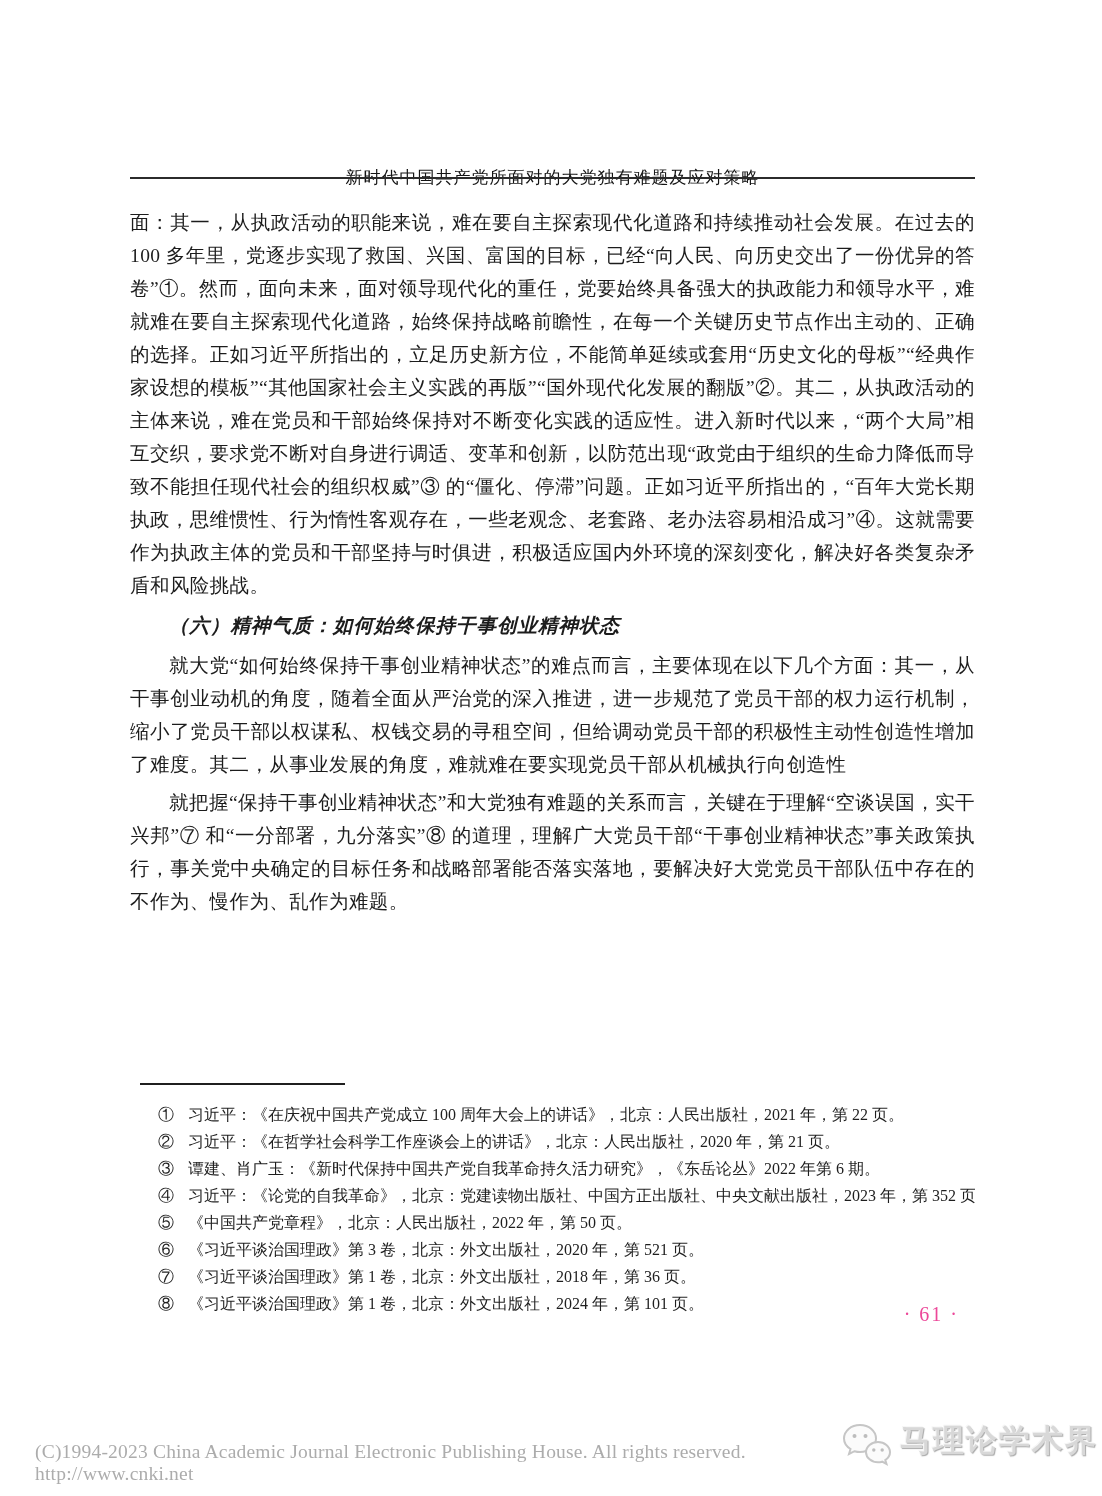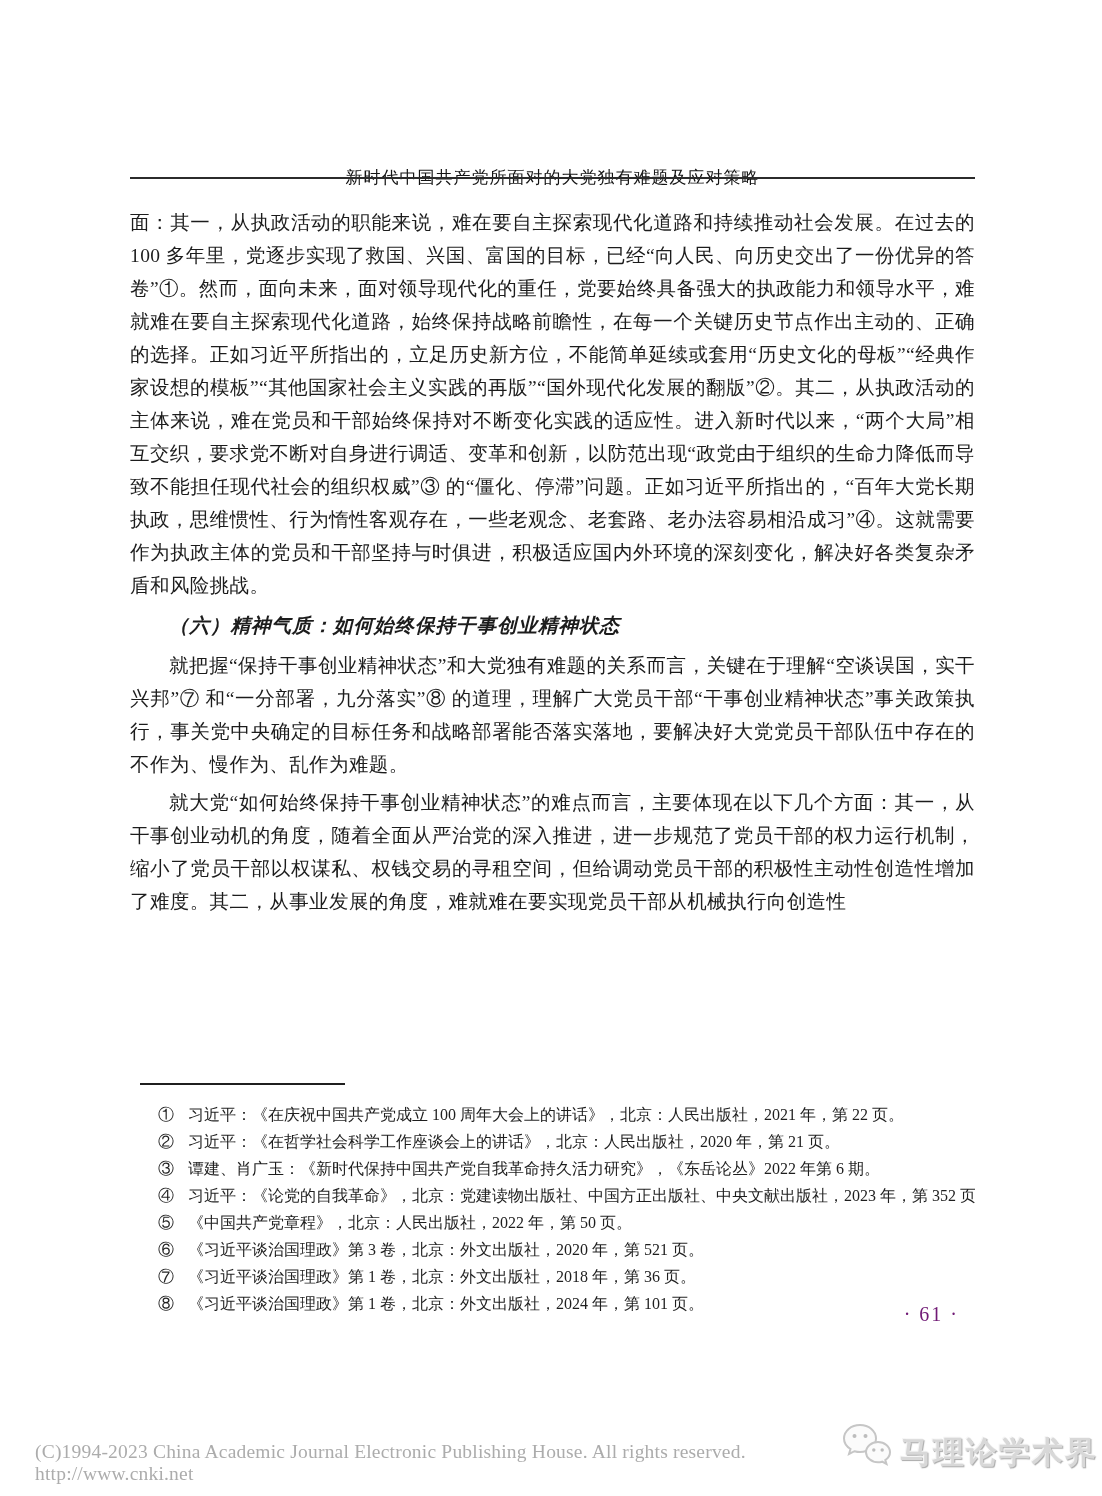--- a/index.html
+++ b/index.html
@@ -45,34 +45,34 @@
     position:absolute;top:1101px;left:130px;width:845px;
     font-size:16px;line-height:27px;color:#1e1e1e;
   }
   .fn-row{display:flex;padding-left:28px;margin:0;}
   .fn-marker{flex:0 0 22px;text-align:left;}
   .fn-text{flex:1 1 auto;padding-left:8px;white-space:nowrap;overflow:hidden;}
   
   .page-number{
     position:absolute;top:1303px;left:130px;width:845px;
     text-align:right;padding-right:16px;box-sizing:border-box;
-    font-size:20px;color:#701a75;letter-spacing:2px;
+    font-size:20px;color:#ec4899;letter-spacing:2px;
   }
   
   .footer-line{
     position:absolute;top:1441px;left:35px;width:1032px;
     display:flex;justify-content:space-between;align-items:baseline;
     font-size:19.5px;color:#acacac;letter-spacing:0.2px;
     font-family:"Liberation Serif","DejaVu Serif",serif;
     flex-direction:column;
   }
   
   .watermark{
     position:absolute;top:1420px;left:840px;
-    display:flex;align-items:flex-end;gap:6px;
+    display:flex;align-items:flex-start;gap:6px;
     z-index:3;
   }
   .watermark-text{
     font-size:31px;font-weight:700;letter-spacing:2px;
     color:#d8d8d8;
     text-shadow:-1px -1px 0 #f6f6f6, 1px 1px 1px #a9a9a9;
     font-family:"Liberation Sans","DejaVu Sans",sans-serif;
   }
   .wechat-icon{display:block;}
 </style>
@@ -80,22 +80,22 @@
 <body>
 
 <div class="page">
 
   <div class="running-title">新时代中国共产党所面对的大党独有难题及应对策略</div>
   <div class="header-rule"></div>
 
   <div class="article-body">
     <p>面：其一，从执政活动的职能来说，难在要自主探索现代化道路和持续推动社会发展。在过去的 100 多年里，党逐步实现了救国、兴国、富国的目标，已经“向人民、向历史交出了一份优异的答卷”①。然而，面向未来，面对领导现代化的重任，党要始终具备强大的执政能力和领导水平，难就难在要自主探索现代化道路，始终保持战略前瞻性，在每一个关键历史节点作出主动的、正确的选择。正如习近平所指出的，立足历史新方位，不能简单延续或套用“历史文化的母板”“经典作家设想的模板”“其他国家社会主义实践的再版”“国外现代化发展的翻版”②。其二，从执政活动的主体来说，难在党员和干部始终保持对不断变化实践的适应性。进入新时代以来，“两个大局”相互交织，要求党不断对自身进行调适、变革和创新，以防范出现“政党由于组织的生命力降低而导致不能担任现代社会的组织权威”③ 的“僵化、停滞”问题。正如习近平所指出的，“百年大党长期执政，思维惯性、行为惰性客观存在，一些老观念、老套路、老办法容易相沿成习”④。这就需要作为执政主体的党员和干部坚持与时俱进，积极适应国内外环境的深刻变化，解决好各类复杂矛盾和风险挑战。</p>
     <p class="section-heading">（六）精神气质：如何始终保持干事创业精神状态</p>
+    <p class="indent">就大党“如何始终保持干事创业精神状态”的难点而言，主要体现在以下几个方面：其一，从干事创业动机的角度，随着全面从严治党的深入推进，进一步规范了党员干部的权力运行机制，缩小了党员干部以权谋私、权钱交易的寻租空间，但给调动党员干部的积极性主动性创造性增加了难度。其二，从事业发展的角度，难就难在要实现党员干部从机械执行向创造性</p>
     <p class="indent">就把握“保持干事创业精神状态”和大党独有难题的关系而言，关键在于理解“空谈误国，实干兴邦”⑦ 和“一分部署，九分落实”⑧ 的道理，理解广大党员干部“干事创业精神状态”事关政策执行，事关党中央确定的目标任务和战略部署能否落实落地，要解决好大党党员干部队伍中存在的不作为、慢作为、乱作为难题。</p>
-    <p class="indent">就大党“如何始终保持干事创业精神状态”的难点而言，主要体现在以下几个方面：其一，从干事创业动机的角度，随着全面从严治党的深入推进，进一步规范了党员干部的权力运行机制，缩小了党员干部以权谋私、权钱交易的寻租空间，但给调动党员干部的积极性主动性创造性增加了难度。其二，从事业发展的角度，难就难在要实现党员干部从机械执行向创造性</p>
   </div>
 
   <div class="footnote-rule"></div>
   <div class="footnotes">
     <div class="fn-row">
       <span class="fn-marker">①</span>
       <span class="fn-text">习近平：《在庆祝中国共产党成立 100 周年大会上的讲话》，北京：人民出版社，2021 年，第 22 页。</span>
     </div>
     <div class="fn-row">
       <span class="fn-marker">②</span>

